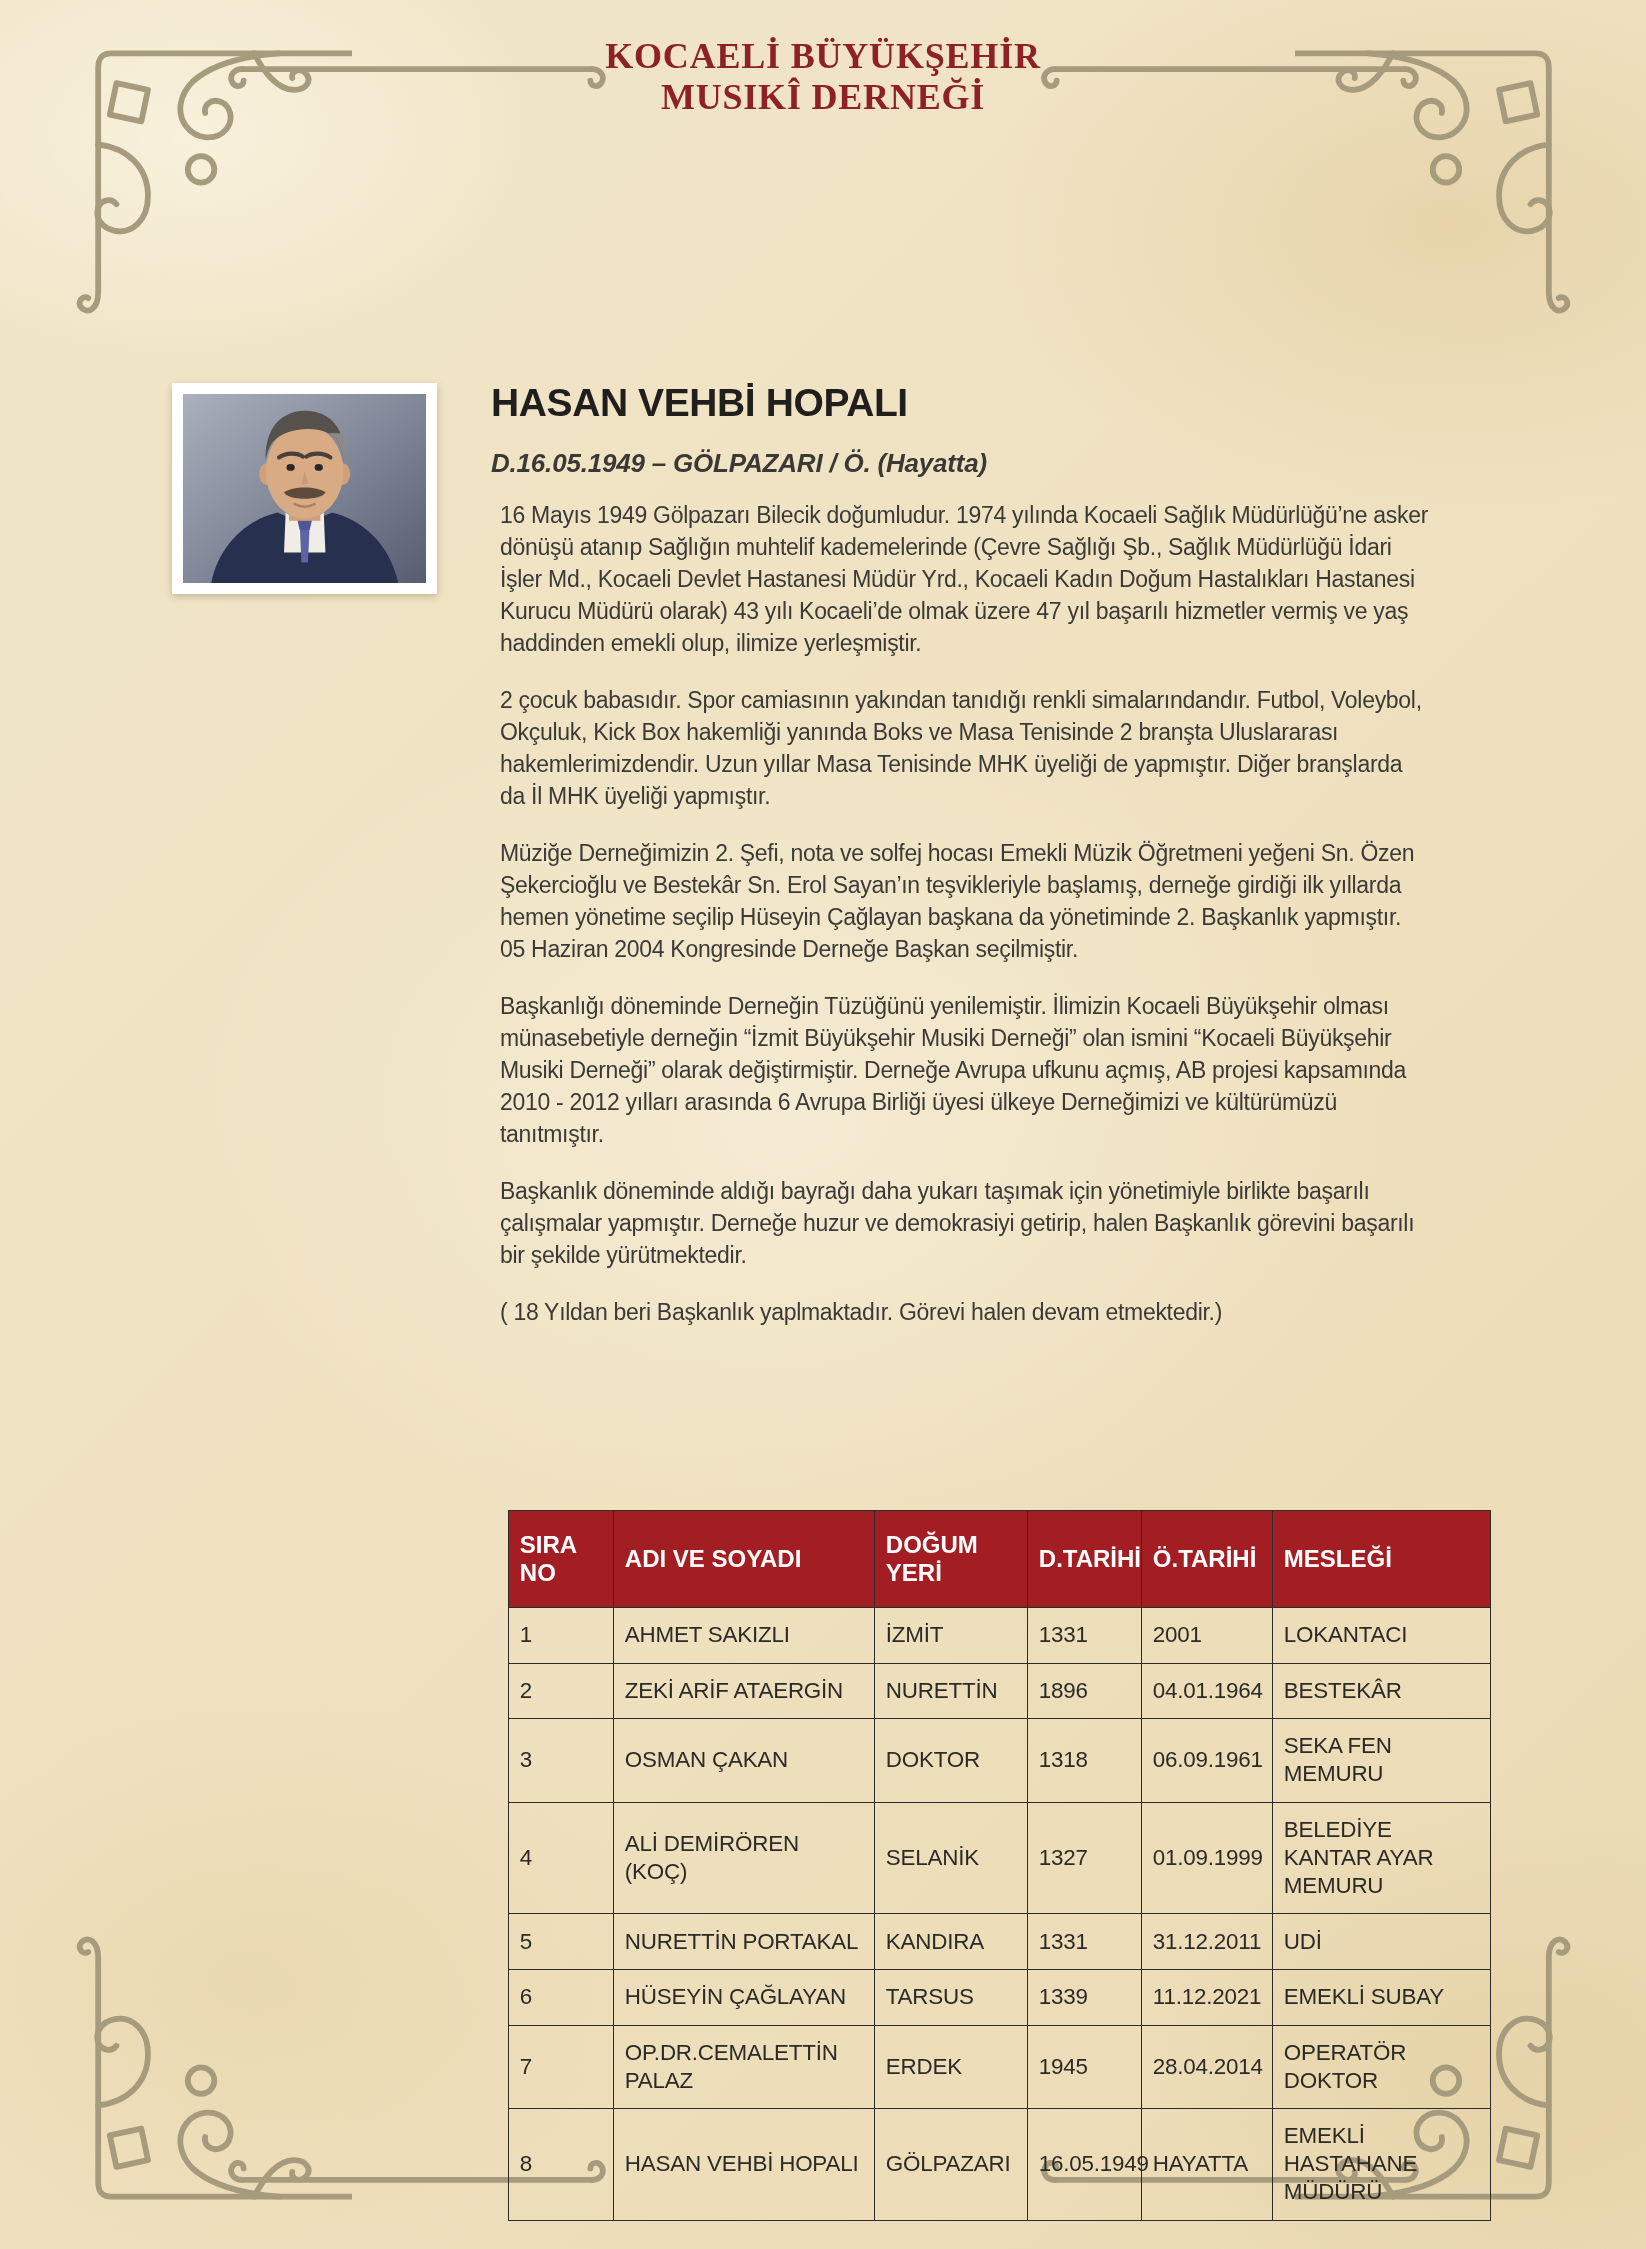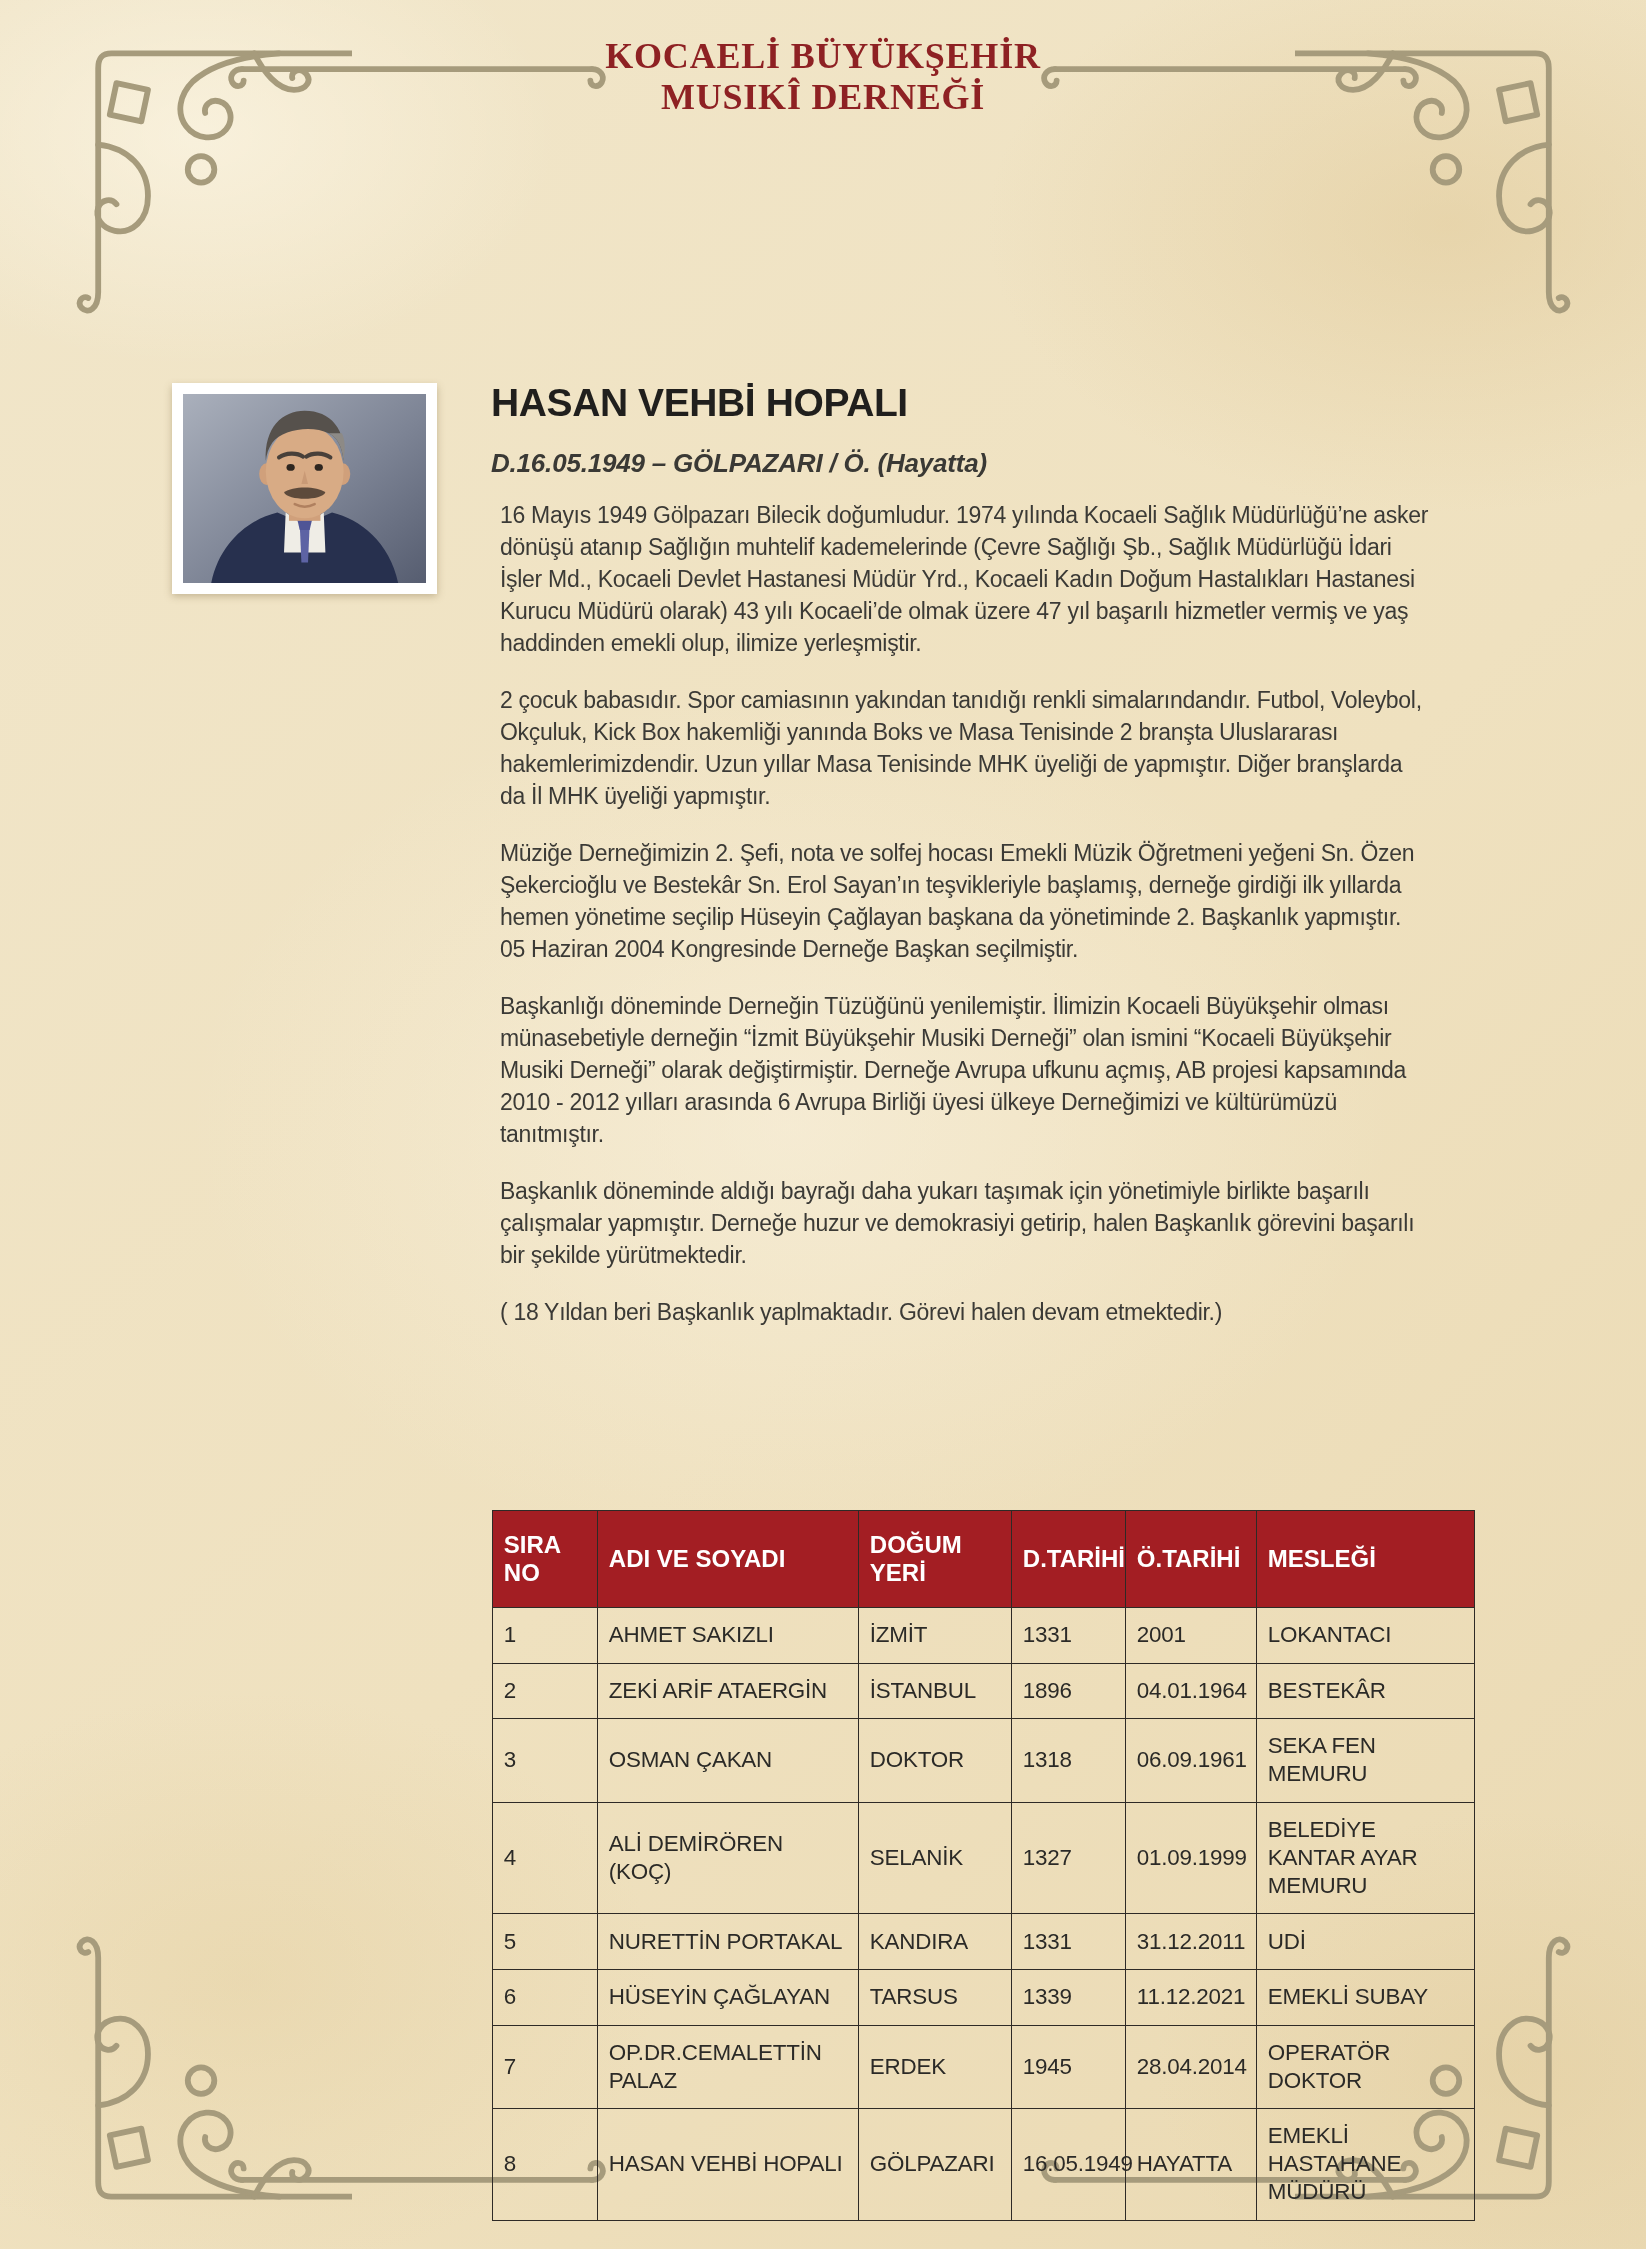--- a/index.html
+++ b/index.html
@@ -54,21 +54,21 @@
     position:absolute;left:491px;top:448px;
     font-size:26px;font-weight:bold;font-style:italic;color:#3a3935;letter-spacing:-0.2px;
   }
   .bio{
     position:absolute;left:491px;top:499px;width:938px;
     font-size:23px;line-height:32px;color:#3b3a36;letter-spacing:-0.3px;
   }
   .bio p{margin:0 0 25px 9px;}
   
   .roster{
-    position:absolute;left:492px;top:1510px;width:983px;
+    position:absolute;left:508px;top:1510px;width:983px;
     border-collapse:collapse;table-layout:fixed;
     font-size:22.4px;color:#2b2a27;letter-spacing:-0.2px;
   }
   .roster th{
     background:#a31e23;color:#ffffff;text-align:left;
     font-size:24px;font-weight:bold;letter-spacing:0;
     padding:20px 10.8px;border:1.7px solid #2e2a26;
   }
   .roster td{
     border:1.7px solid #2e2a26;
@@ -211,21 +211,21 @@
           <td>1</td>
           <td>AHMET SAKIZLI</td>
           <td>İZMİT</td>
           <td>1331</td>
           <td>2001</td>
           <td>LOKANTACI</td>
         </tr>
         <tr>
           <td>2</td>
           <td>ZEKİ ARİF ATAERGİN</td>
-          <td>İSTANBUL</td>
+          <td>NURETTİN</td>
           <td>1896</td>
           <td>04.01.1964</td>
           <td>BESTEKÂR</td>
         </tr>
         <tr>
           <td>3</td>
           <td>OSMAN ÇAKAN</td>
           <td>DOKTOR</td>
           <td>1318</td>
           <td>06.09.1961</td>

